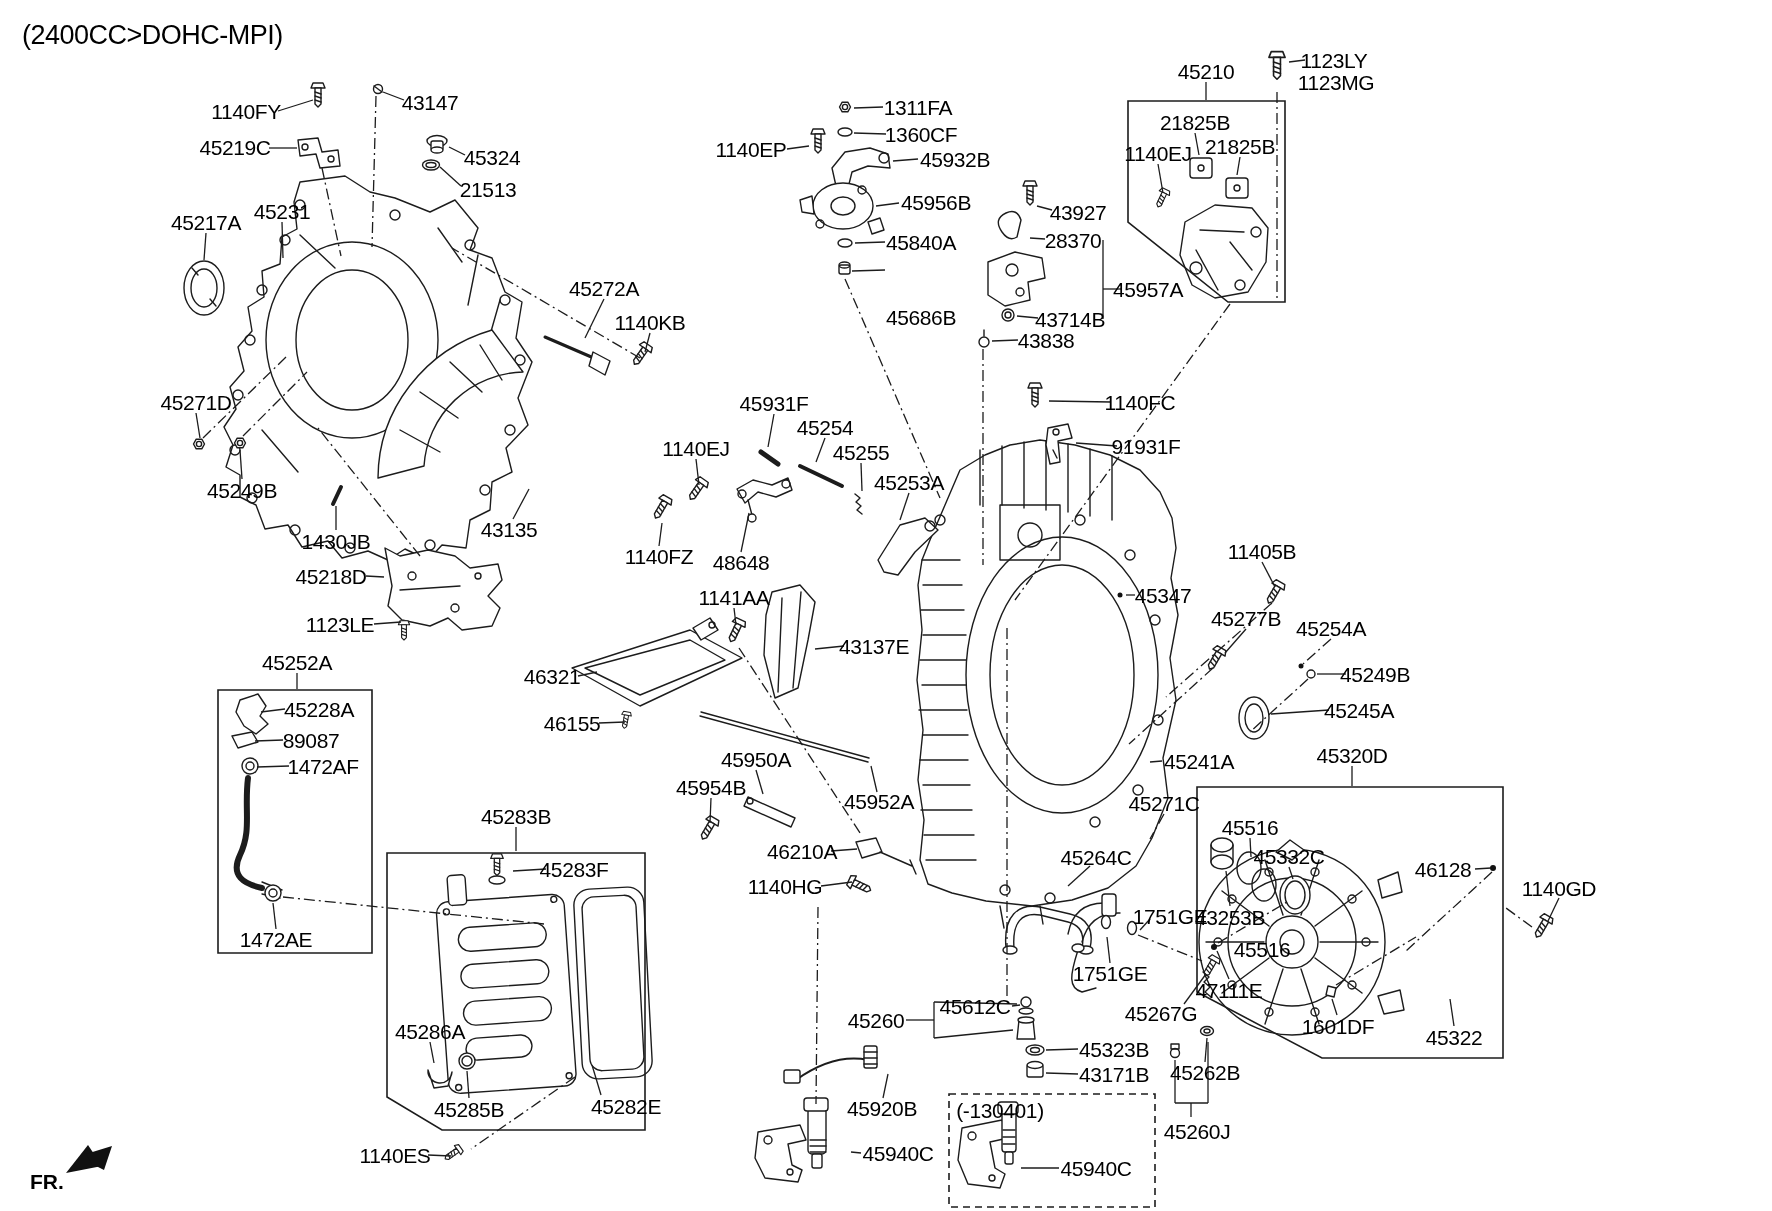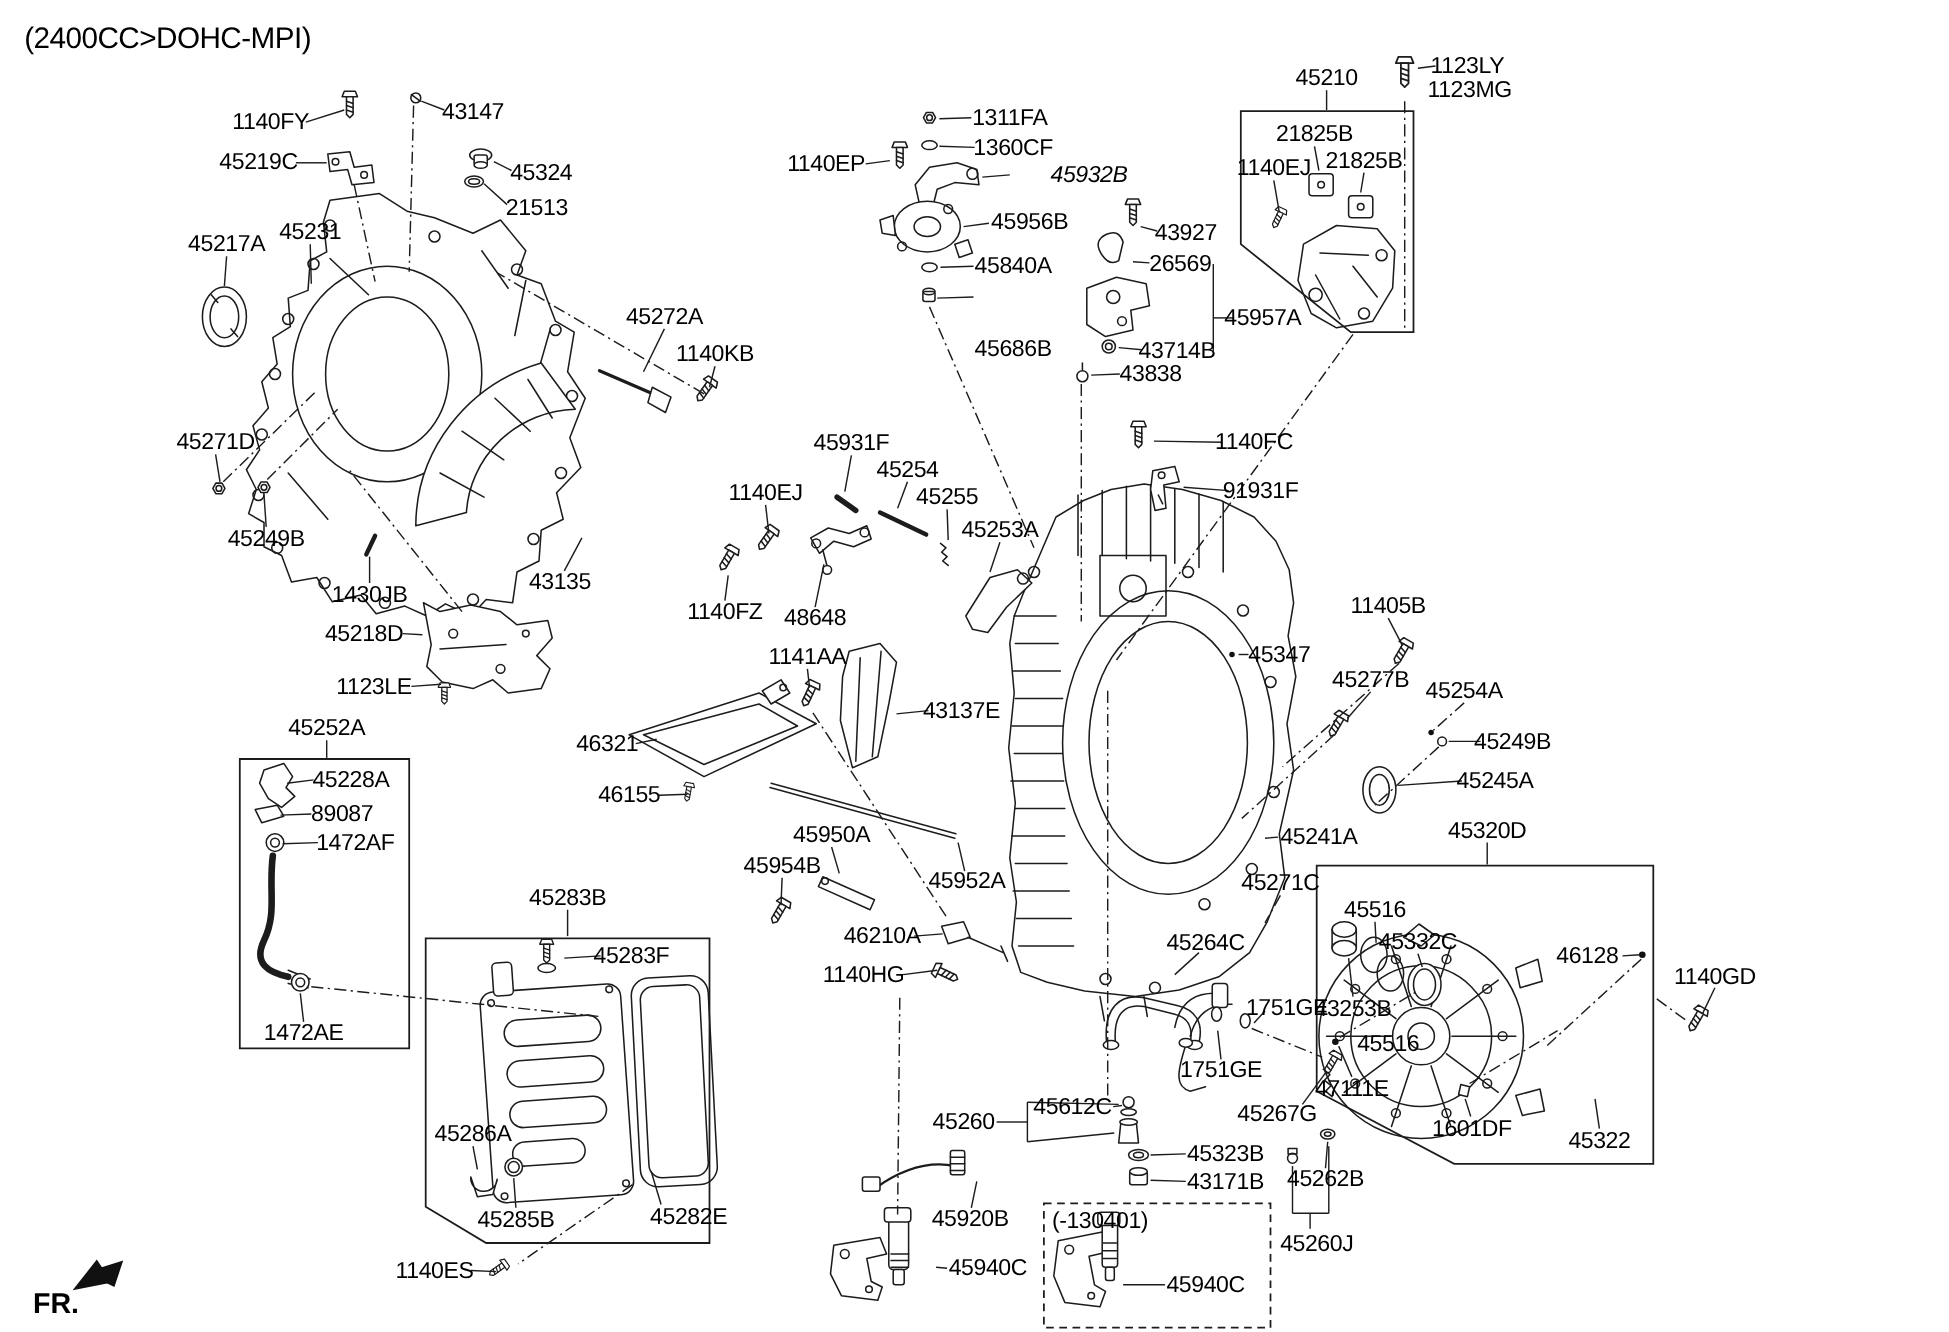--- a/index.html
+++ b/index.html
@@ -9,21 +9,21 @@
   #art .ln{stroke:#1c1c1c;fill:none;stroke-width:1.4;stroke-linejoin:round;stroke-linecap:round;}
   #art .w{fill:#ffffff;stroke:#1c1c1c;stroke-width:1.4;stroke-linejoin:round;}
   #art .fb{fill:#111;stroke:none;}
   .box{fill:none;stroke:#1c1c1c;stroke-width:1.6;}
   .box.dashed{stroke-dasharray:7 5;}
   .leader{stroke:#1c1c1c;stroke-width:1.3;fill:none;}
   .leader.dd{stroke-dasharray:11 4 2 4;}
   .lbl{position:absolute;transform:translate(-50%,-50%);font-size:21px;line-height:1;
        white-space:nowrap;letter-spacing:-0.4px;}
   .title{position:absolute;left:22px;top:20px;font-size:27px;letter-spacing:-0.5px;}
-  .fr{position:absolute;left:30px;top:1170px;font-size:26px;font-weight:bold;letter-spacing:0;}
+  .fr{position:absolute;left:30px;top:1170px;font-size:21px;font-weight:bold;letter-spacing:0;}
 </style>
 </head>
 <body>
 
 <div class="stage">
 
   <svg id="art" width="1772" height="1211" viewBox="0 0 1772 1211">
     <defs>
       <g id="bolt-sym">
         <path class="w" d="M-5,-9 L5,-9 L7,-4 L-7,-4 Z"></path>
@@ -524,26 +524,26 @@
       <div class="lbl" style="left: 745px; top: 886px; margin-left: 40px;">1140HG</div>
       <div class="lbl" style="left: 516px; top: 816px;">45283B</div>
       <div class="lbl" style="left: 574px; top: 869px;">45283F</div>
       <div class="lbl" style="left: 430px; top: 1031px;">45286A</div>
       <div class="lbl" style="left: 469px; top: 1109px;">45285B</div>
       <div class="lbl" style="left: 603px; top: 1106px; margin-left: 23px;">45282E</div>
       <div class="lbl" style="left: 395px; top: 1155px;">1140ES</div>
       <div class="lbl" style="left: 918px; top: 107px;">1311FA</div>
       <div class="lbl" style="left: 921px; top: 134px; text-align: center;">1360CF</div>
       <div class="lbl" style="left: 751px; top: 149px;">1140EP</div>
-      <div class="lbl" style="left: 990px; top: 159px; font-style: italic;">45932B</div>
+      <div class="lbl" style="left: 955px; top: 159px;">45932B</div>
       <div class="lbl" style="left: 936px; top: 202px;">45956B</div>
       <div class="lbl" style="left: 921px; top: 242px;">45840A</div>
       <div class="lbl" style="left: 921px; top: 270px; margin-top: 47px;">45686B</div>
       <div class="lbl" style="left: 1078px; top: 212px;">43927</div>
-      <div class="lbl" style="left: 1073px; top: 240px;">26569</div>
+      <div class="lbl" style="left: 1073px; top: 240px;">28370</div>
       <div class="lbl" style="left: 1148px; top: 289px;">45957A</div>
       <div class="lbl" style="left: 1070px; top: 319px;">43714B</div>
       <div class="lbl" style="left: 1046px; top: 340px;">43838</div>
       <div class="lbl" style="left: 1140px; top: 402px;">1140FC</div>
       <div class="lbl" style="left: 1146px; top: 446px;">91931F</div>
       <div class="lbl" style="left: 1206px; top: 71px;">45210</div>
       <div class="lbl" style="left: 1334px; top: 60px;">1123LY</div>
       <div class="lbl" style="left: 1336px; top: 82px; text-align: right;">1123MG</div>
       <div class="lbl" style="left: 1195px; top: 122px;">21825B</div>
       <div class="lbl" style="left: 1240px; top: 146px;">21825B</div>

